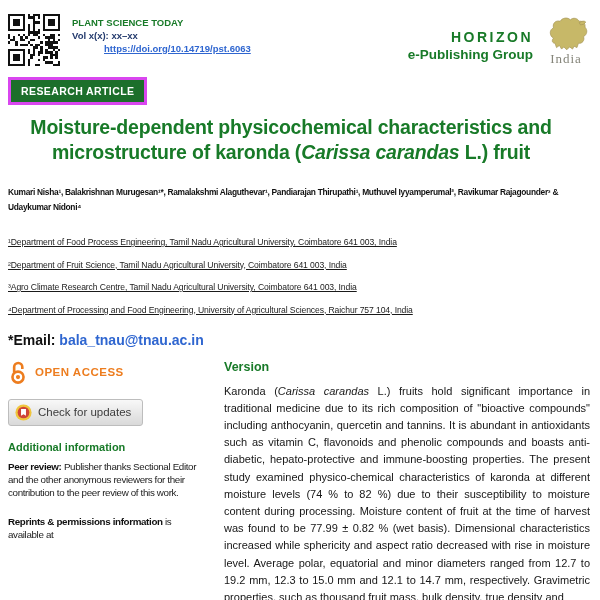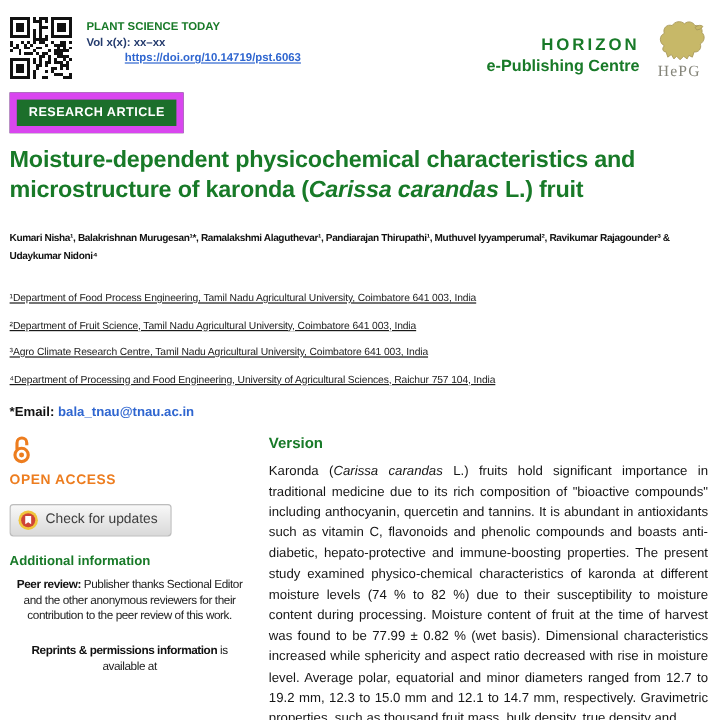--- a/index.html
+++ b/index.html
@@ -29,51 +29,51 @@
   .mast-right{display:flex;align-items:center;gap:9px;}
   .horizon-text{text-align:right;color:var(--green);font-weight:bold;padding-top:12px;}
   .horizon-1{font-size:14px;letter-spacing:2.5px;line-height:17px;}
   .horizon-2{font-size:13.5px;line-height:17px;}
   .hepg{text-align:center;}
   .hepg svg{display:block;margin:0 auto;}
   .hepg-caption{font-family:"Liberation Serif",serif;color:#85857a;font-size:13px;letter-spacing:1px;line-height:13px;}
 
   
   .badge{display:inline-block;background:var(--badge);color:#fff;font-weight:bold;
-    font-size:10.5px;letter-spacing:.4px;padding:5px 10px;margin-top:11px;border:6px solid #d946ef;}
+    font-size:10.5px;letter-spacing:.4px;padding:5px 10px;margin-top:11px;border:3px solid #d946ef;}
   h1.title{color:var(--green);font-size:19.5px;line-height:25px;margin:10px 0 0 0;
-    font-weight:bold;max-width:566px;letter-spacing:-0.2px;}
+    font-weight:bold;max-width:566px;letter-spacing:-0.2px;text-align:center;}
   .italic{font-style:italic;}
   .authors{margin-top:20px;font-size:8.4px;font-weight:bold;line-height:15px;color:#111;
     letter-spacing:-0.3px;max-width:584px;}
   .affiliations{margin-top:22px;text-decoration:underline;}
   .affiliation{font-size:8.6px;color:#222;margin-bottom:12.5px;letter-spacing:-0.1px;}
-  .email-line{margin-top:17px;font-size:11px;font-weight:bold;color:#111;}
+  .email-line{margin-top:17px;font-size:14px;font-weight:bold;color:#111;}
   .email-link{color:var(--link);text-decoration:none;}
 
   
   .columns{display:flex;margin-top:12px;}
   .left-col{width:200px;flex:none;}
   .right-col{flex:1;margin-left:16px;}
 
-  .open-access{display:flex;gap:7px;flex-direction:column;}
+  .open-access{display:flex;align-items:center;gap:7px;}
   .oa-label{color:var(--orange);font-weight:bold;font-size:11.5px;letter-spacing:.5px;}
 
   .section-heading{color:var(--green);font-weight:bold;font-size:11px;}
   .article-history{margin-top:15px;}
   .history-line{font-size:10.5px;line-height:14.5px;color:#222;}
   .history-gap{height:5px;}
 
   .check-btn{margin-top:14px;display:inline-flex;align-items:center;gap:6px;
     background:linear-gradient(#f8f8f8,#d9d9d9);border:1px solid #bdbdbd;border-radius:3px;
     padding:4px 11px 4px 6px;font-size:11.5px;color:#3c3c3c;cursor:pointer;
     font-family:"Liberation Sans",sans-serif;justify-content:space-between;}
 
   .additional{margin-top:15px;}
-  .para{font-size:9.8px;line-height:13.2px;color:#222;margin:7px 0 16px 0;letter-spacing:-0.35px;text-align:center;}
+  .para{font-size:9.8px;line-height:13.2px;color:#222;margin:7px 0 16px 0;letter-spacing:-0.35px;}
   .para-bold{font-weight:bold;color:#111;}
   .reprints{margin-top:13px;}
 
   .abstract-heading{color:var(--green);font-weight:bold;font-size:12.5px;}
   .abstract-body{margin:9px 0 0 0;font-size:11px;line-height:17.2px;text-align:justify;color:#161616;}
 </style>
 </head>
 <body>
 
 <div class="page">
@@ -303,30 +303,30 @@
       </div>
       <div class="pub-info">
         <div class="pub-name">PLANT SCIENCE TODAY</div>
         <div class="pub-vol">Vol x(x): xx–xx</div>
         <a class="pub-doi" href="#">https://doi.org/10.14719/pst.6063</a>
       </div>
     </div>
     <div class="mast-right">
       <div class="horizon-text">
         <div class="horizon-1">HORIZON</div>
-        <div class="horizon-2">e-Publishing Centre</div>
+        <div class="horizon-2">e-Publishing Group</div>
       </div>
       <div class="hepg">
         <svg viewBox="0 0 64 52" width="48" height="38">
           <g fill="#c7b868" stroke="#a8985a" stroke-width="1">
             <path d="M15 33 C9 30 9 21 15 19 C13 13 18 8 24 10 C27 5 34 4 38 8 C42 4 48 6 50 10 C55 9 59 13 58 18 C62 22 61 28 56 31 C58 36 54 41 49 40 L47 46 43 44 41 48 37 45 33 49 29 45 26 48 23 43 19 46 17 40 C13 40 12 36 15 33 Z"></path>
             <path d="M50 12 q6-4 9-1 q-2 4-7 4 Z"></path>
           </g>
         </svg>
-        <div class="hepg-caption">HePG</div>
+        <div class="hepg-caption">India</div>
       </div>
     </div>
   </div>
 
   
   <div class="badge">RESEARCH ARTICLE</div>
 
   
   <h1 class="title"><span>Moisture-dependent physicochemical characteristics and microstructure of karonda (</span><span class="italic">Carissa carandas</span><span> L.) fruit</span></h1>
 

